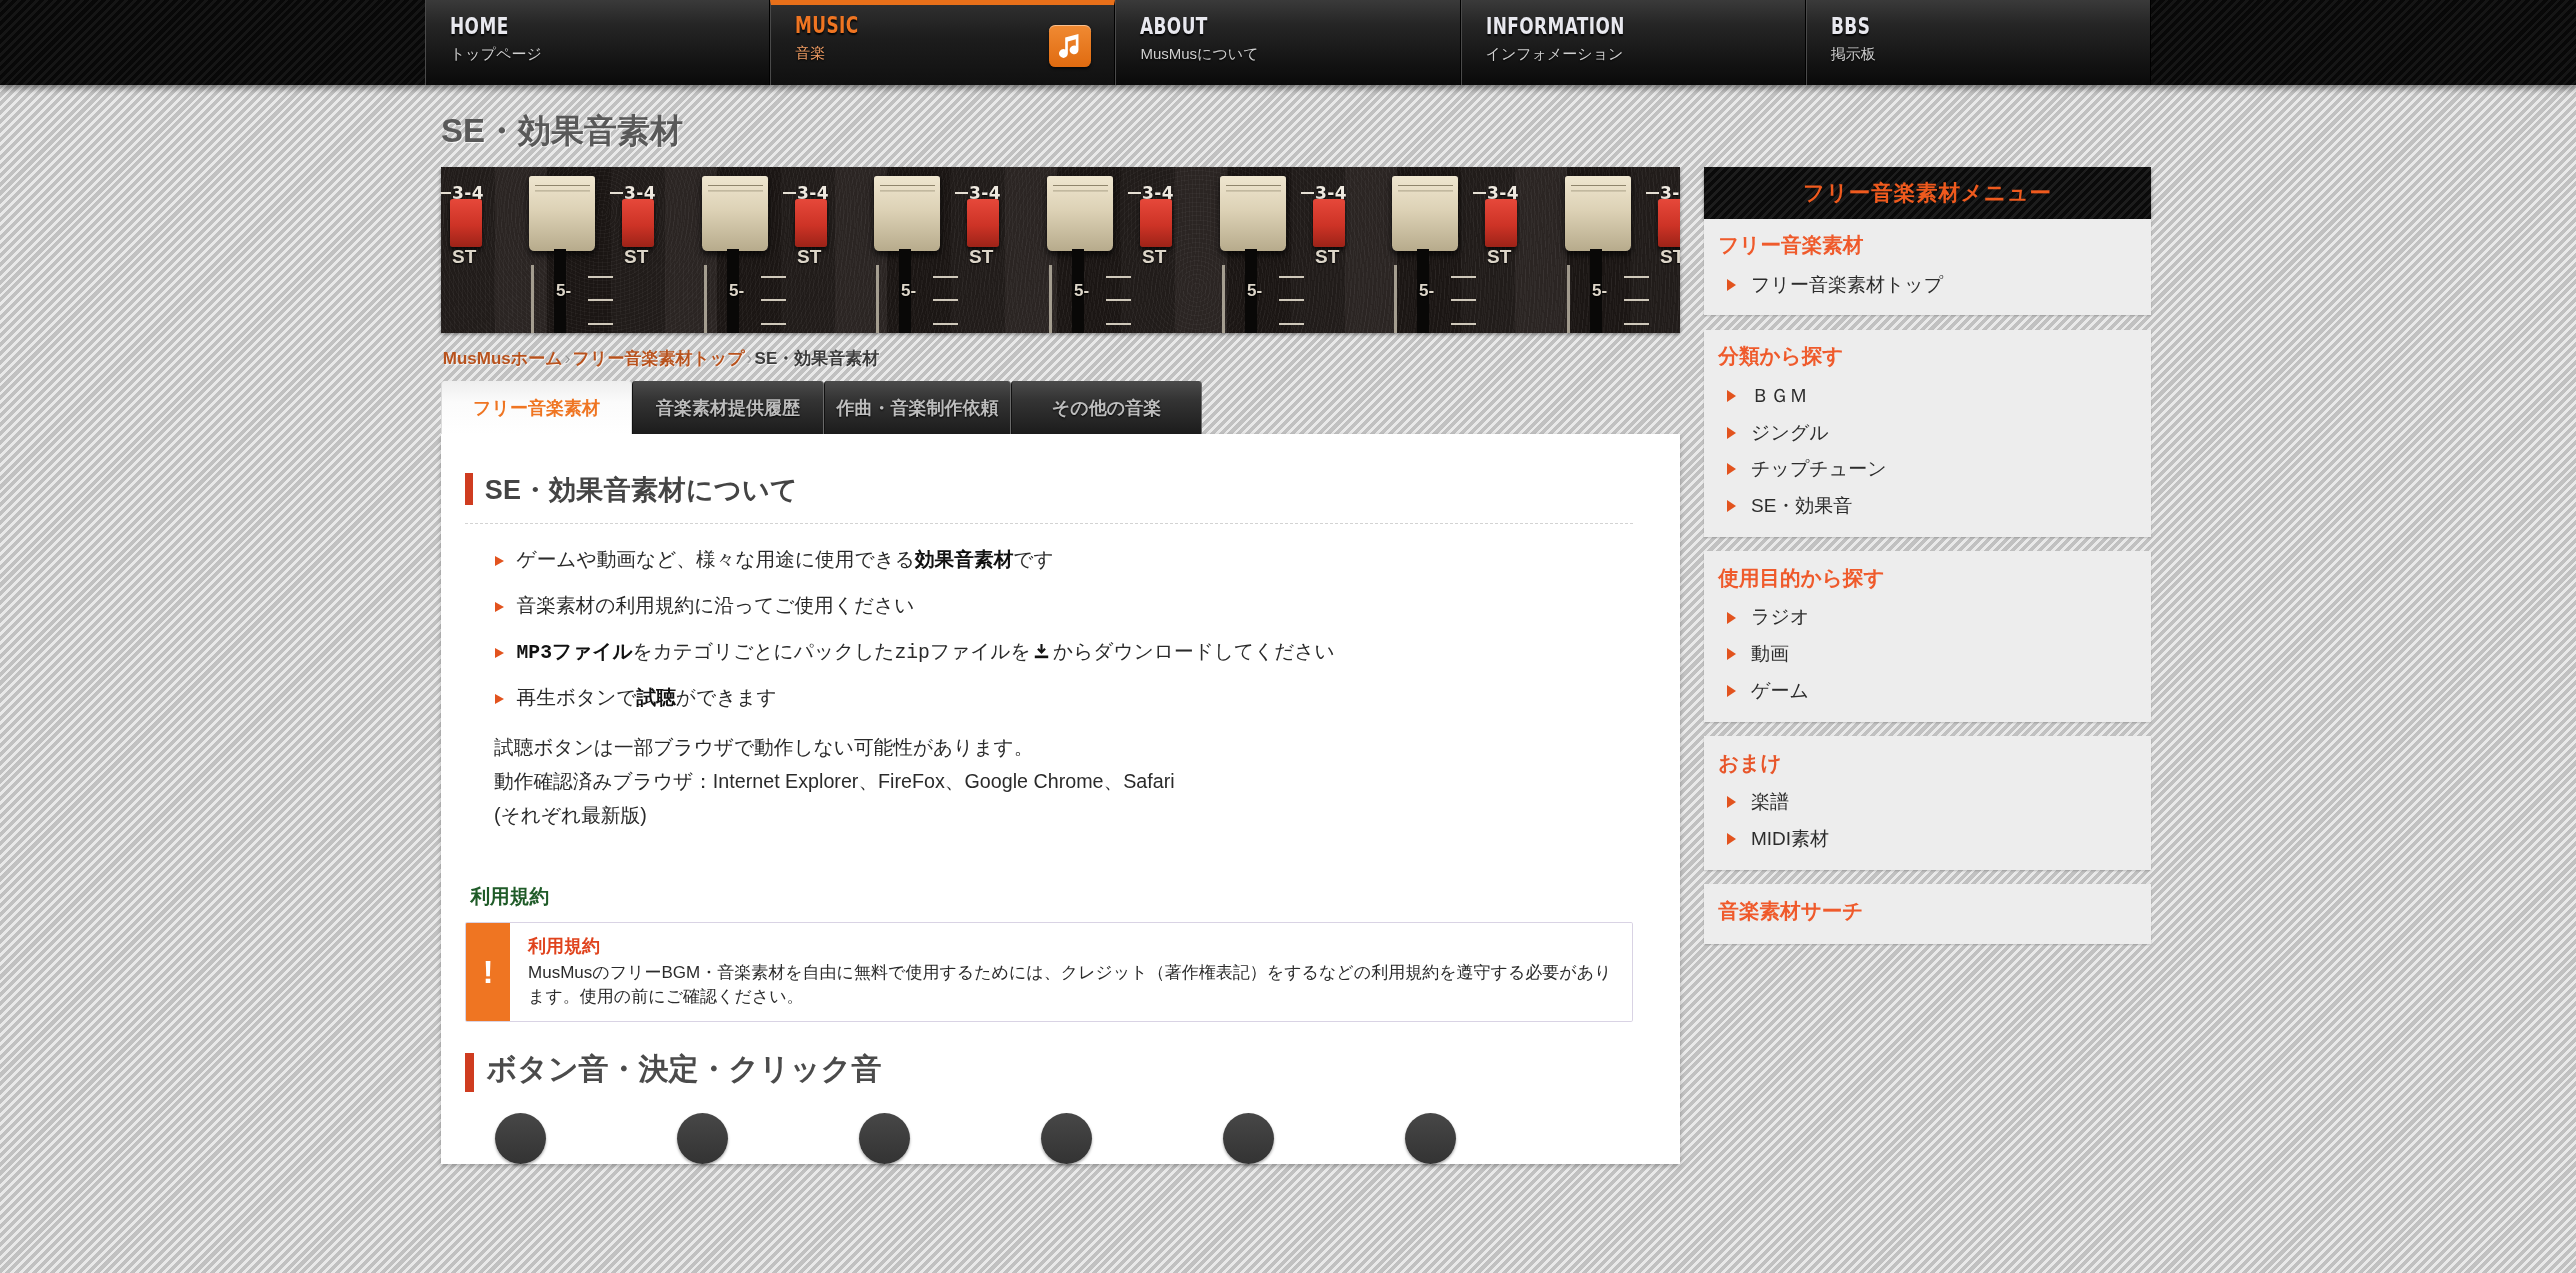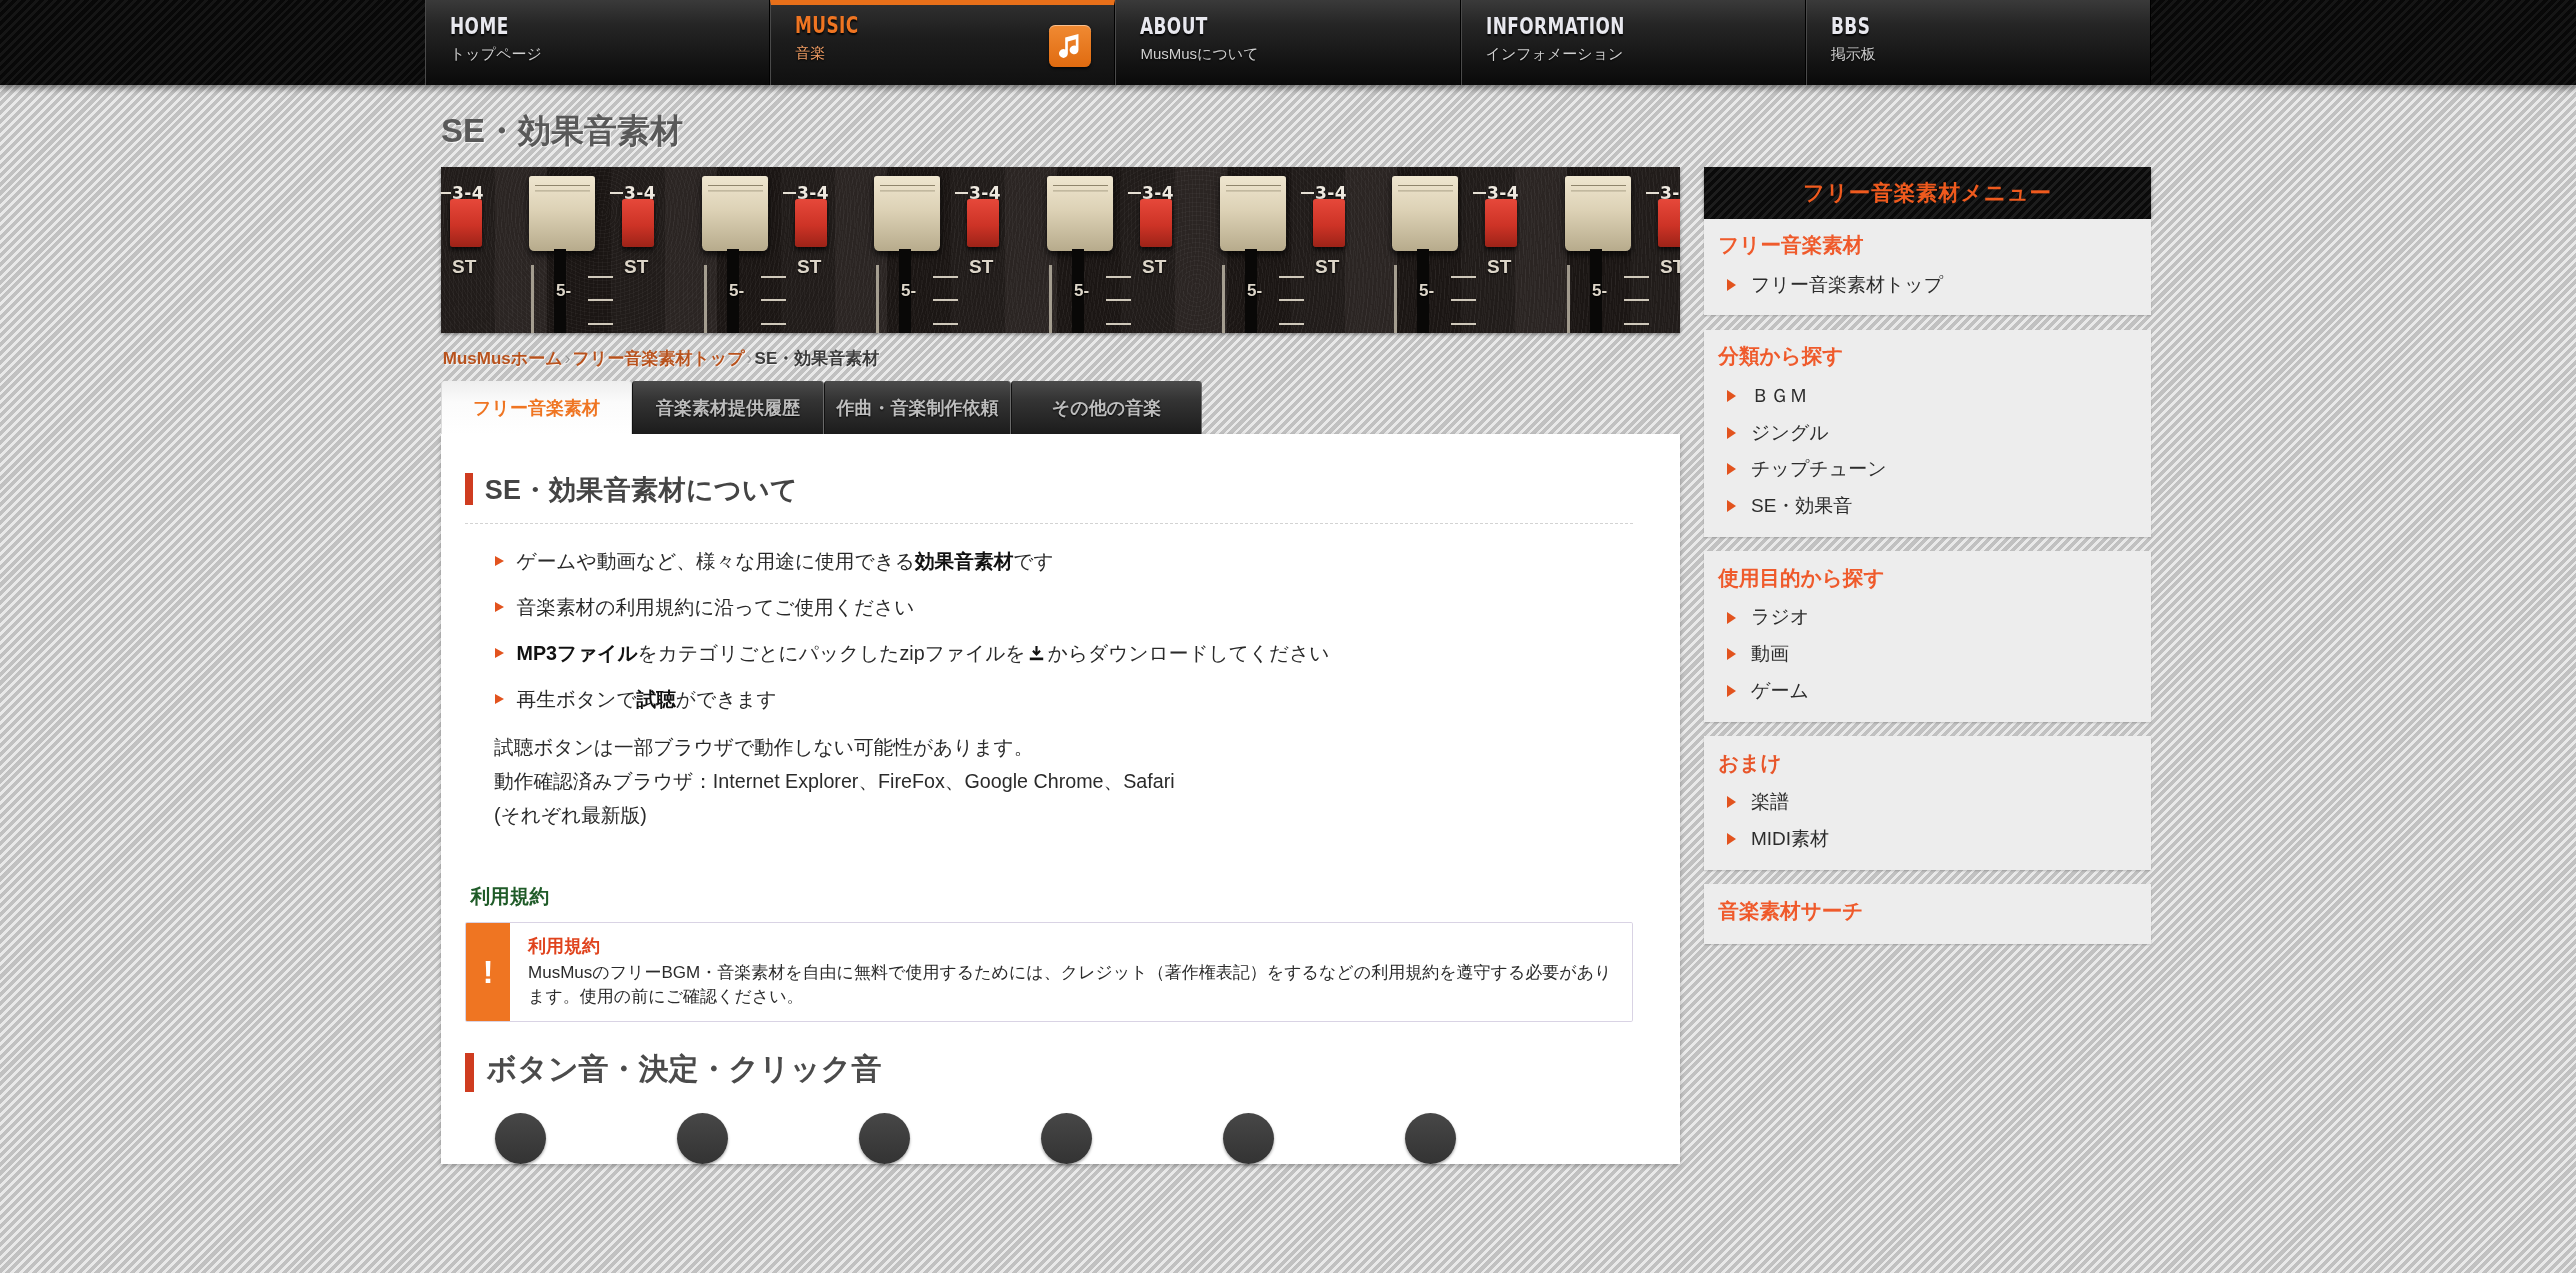--- a/index.html
+++ b/index.html
@@ -115,21 +115,21 @@
   }
   .strip .lbl34{
     position:absolute; left:100px; top:16px; color:#efe9e0;
     font-size:17px; font-weight:bold; letter-spacing:0.4px;
     text-shadow:0 0.9px 1.8px #000; font-family:"DejaVu Sans",sans-serif;
   }
   .strip .dash{
     position:absolute; left:86px; top:25px; width:12.5px; height:2.7px; background:#e6e0d4;
   }
   .strip .lblst{
-    position:absolute; left:100px; top:89px; color:#ddd6c9;
+    position:absolute; left:100px; top:79px; color:#ddd6c9;
     font-size:19px; font-weight:bold; text-shadow:0 0.9px 1.8px #000;
   }
   .strip .lbl5{
     position:absolute; left:32px; top:114px; color:#ddd6c9;
     font-size:17px; font-weight:bold; text-shadow:0 0.9px 1.8px #000;
   }
   .strip .tick{ position:absolute; left:64px; width:25px; height:2.7px; background:#cfc8ba; }
   .strip .vline{ position:absolute; left:7.2px; top:98px; bottom:0; width:2.7px; background:#cdc5b4; opacity:.75; }
 
   
@@ -176,21 +176,21 @@
   .sec-head span{ font-size:27px; font-weight:bold; color:#444; letter-spacing:0.4px; }
 
   .bigsec-head{
     position:relative; padding:0 0 0 21.5px; margin-top:27px;
   }
   .bigsec-head:before{
     content:""; position:absolute; left:0; top:3.6px; width:9px; height:39px; background:#cf3c20;
   }
   .bigsec-head span{ font-size:30px; font-weight:bold; color:#4b4b4b; }
 
-  ul.blist{ list-style:none; padding-left:30px; }
+  ul.blist{ list-style:none; padding-left:30px;font-family:Liberation Mono, monospace; }
   ul.blist li{
     position:relative; font-size:19.7px; line-height:1.52; color:#2a2a2a;
     padding:0 0 16px 21.5px;
   }
   ul.blist li:before{
     content:""; position:absolute; left:0; top:9px;
     border-left:9px solid #e2531e; border-top:5.4px solid transparent; border-bottom:5.4px solid transparent;
   }
   ul.blist li b{ font-weight:bold; color:#111; }
   .dlicon{ display:inline-block; vertical-align:-1.8px; margin:0 2.7px; }

